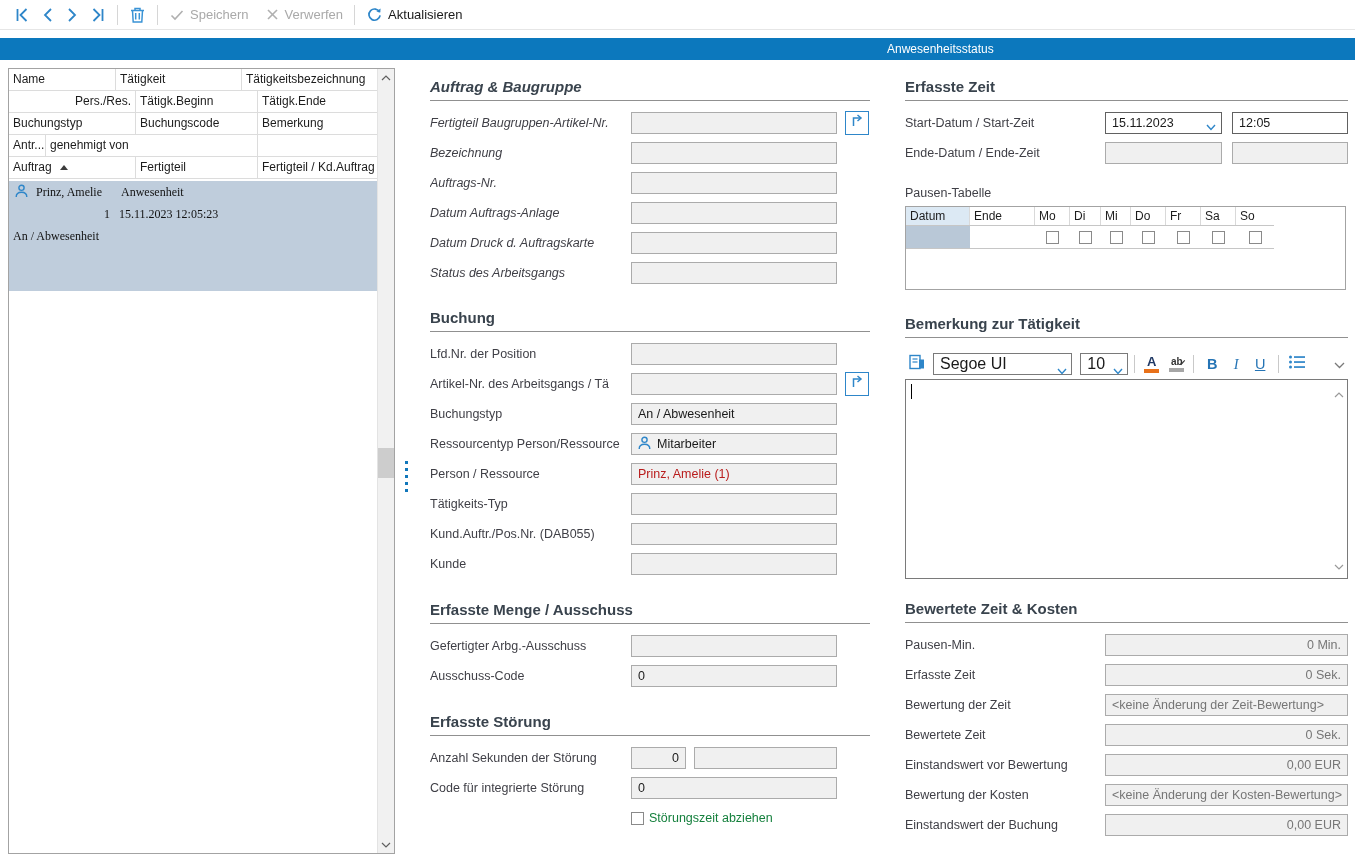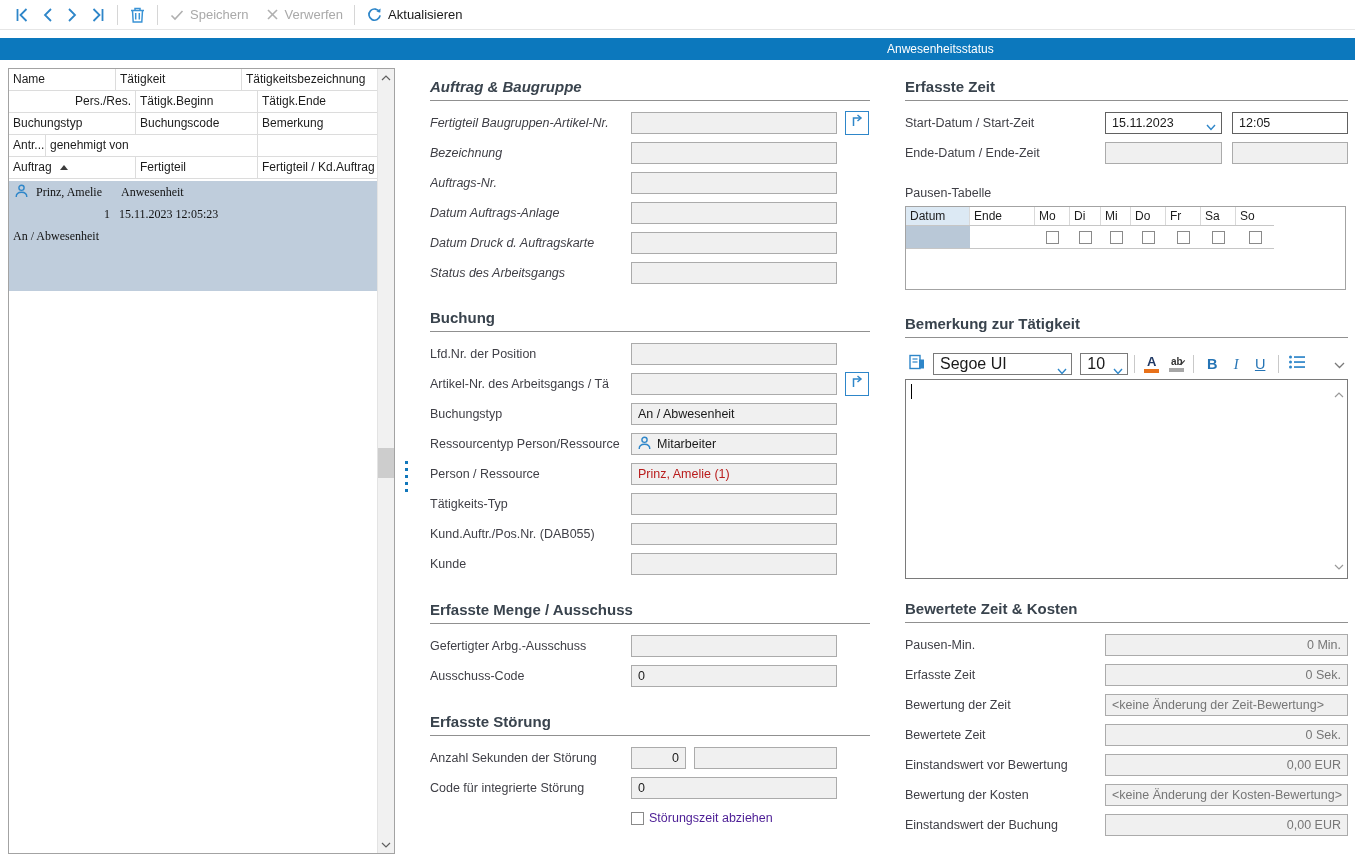--- a/index.html
+++ b/index.html
@@ -77,21 +77,21 @@
   .w117 { width:117px; } .w116 { width:116px; margin-left:10px; }
   .w55  { width:55px; }  .w143 { width:143px; margin-left:8px; }
   .jump-btn { width:24px; height:24px; margin-left:8px; background:#fff;
     border:1px solid #2e86c9; display:flex; align-items:center;
     justify-content:center; }
   .combo { position:relative; padding-right:20px; }
   .combo .chev { position:absolute; right:5px; top:7px; }
   .cb { display:inline-block; width:13px; height:13px; background:#fff;
     border:1px solid #8a8a8a; }
   .cbrow { display:flex; align-items:center; margin-left:201px; margin-top:12px; }
-  .cbrow .cblabel { font-size:12.5px; color:#4c1d95; margin-left:5px; }
+  .cbrow .cblabel { font-size:12.5px; color:#15803d; margin-left:5px; }
   .mini-icon { display:inline-block; margin-right:6px; }
 
   
   .pausen-label { font-size:12.5px; color:#3f3f46; margin-top:22px; }
   .pausen { margin-top:6px; width:441px; height:84px; border:1px solid #a3a3a3;
     background:#fff; position:relative; }
   .p-head { display:flex; height:19px; border-bottom:1px solid #c6c6c6;
     width:368px; }
   .p-head .pc { font-size:12px; color:#1c1c1c; line-height:18px; padding-left:4px;
     border-right:1px solid #d9d9d9; overflow:hidden; white-space:nowrap; }

